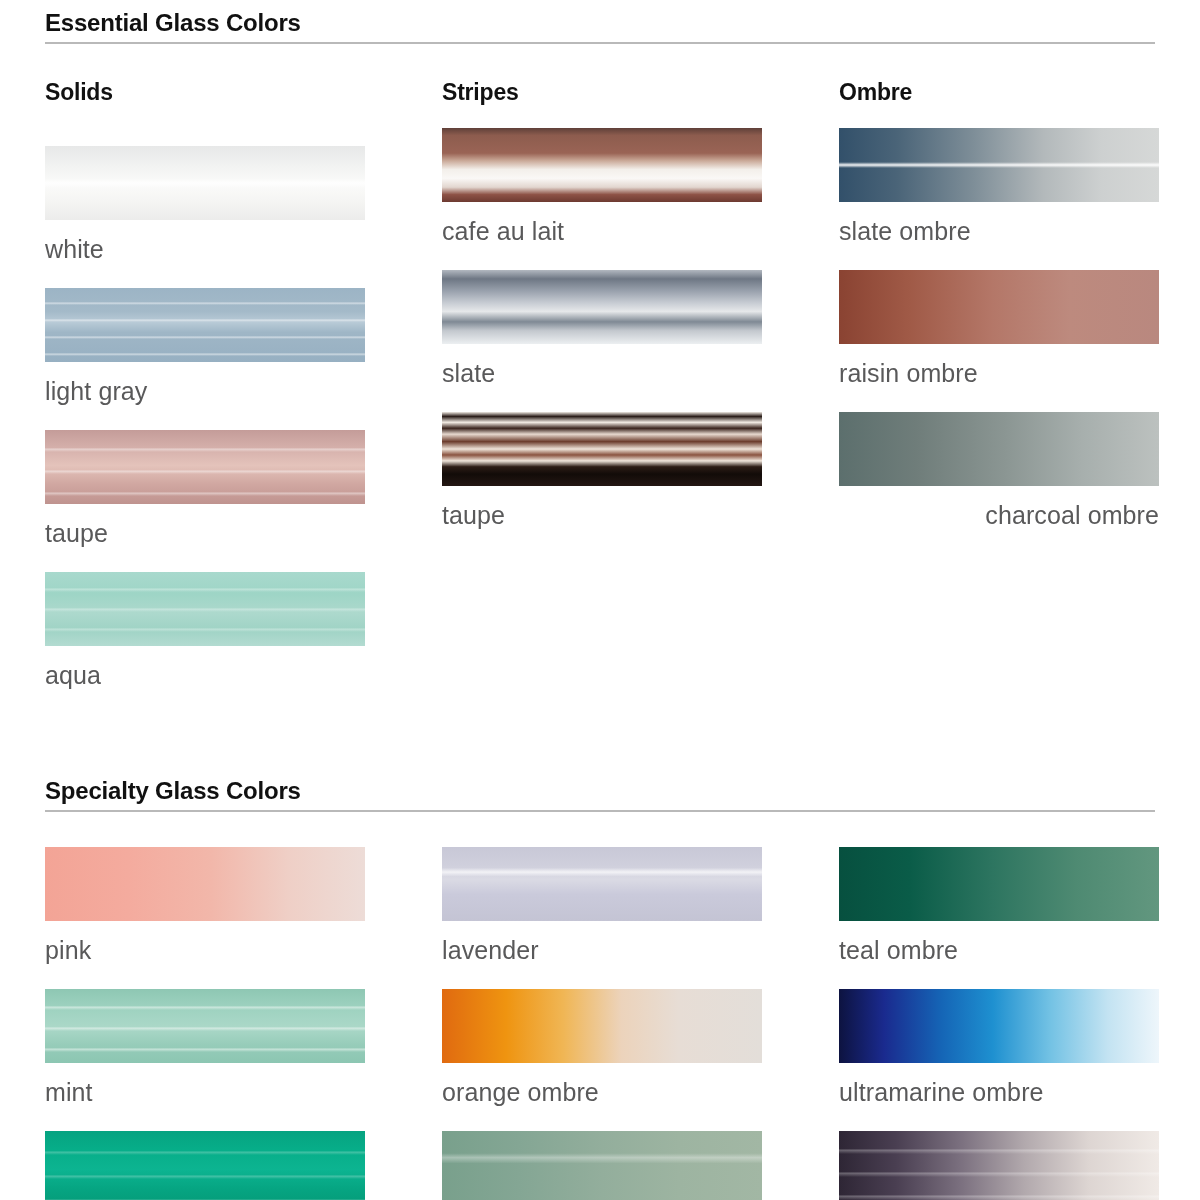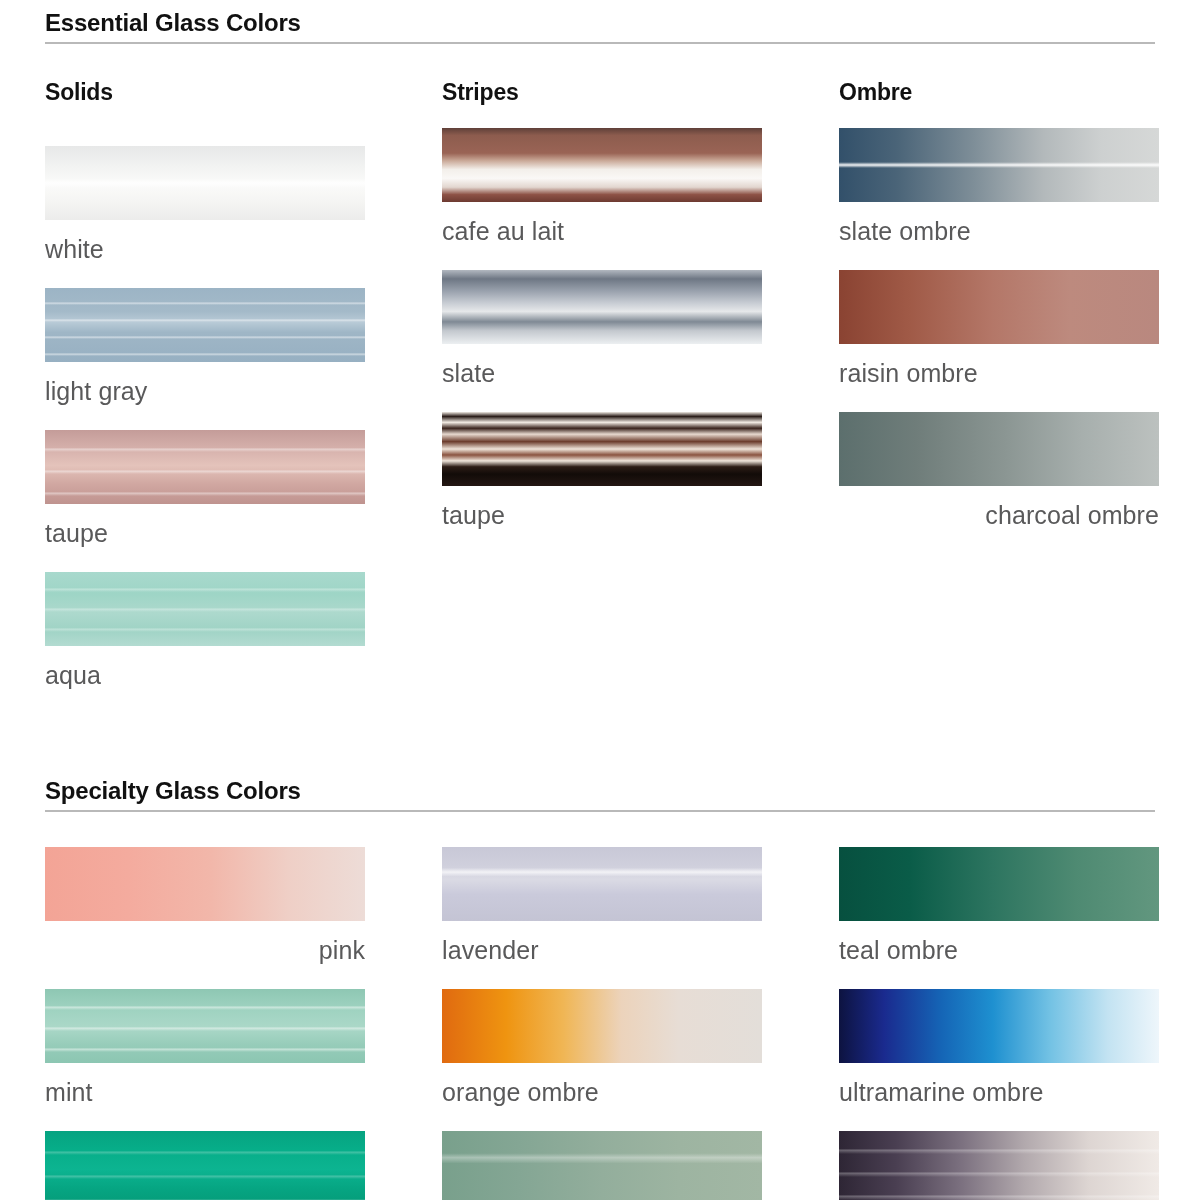--- a/index.html
+++ b/index.html
@@ -168,21 +168,21 @@
           </div>
         </div>
       </div>
       <div class="section" style="padding-top: 62px;">
         <div class="section-header-wrap">
           <div class="section-title">Specialty Glass Colors</div>
           <div class="section-rule"></div>
         </div>
         <div class="columns" style="margin-top: 35px;">
           <div class="column">
-            <div class="swatch-item" style="margin-bottom: 22px; text-align: right;">
+            <div class="swatch-item" style="margin-bottom: 22px;">
               <div class="swatch" style="background: linear-gradient(90deg, rgb(243, 164, 150) 0%, rgb(244, 171, 158) 26%, rgb(242, 183, 170) 52%, rgb(239, 207, 198) 76%, rgb(237, 220, 215) 100%);"></div>
               <div class="swatch-label">pink</div>
             </div>
             <div class="swatch-item" style="margin-bottom: 22px;">
               <div class="swatch" style="background: linear-gradient(rgb(142, 199, 179) 0%, rgb(158, 210, 192) 26%, rgb(171, 216, 200) 52%, rgb(150, 204, 185) 76%, rgb(140, 198, 178) 100%);">
                 <div class="streaks" style="background: repeating-linear-gradient(rgba(255, 255, 255, 0) 0px, rgba(255, 255, 255, 0) 17px, rgba(255, 255, 255, 0.5) 18px, rgba(255, 255, 255, 0) 21px);"></div>
               </div>
               <div class="swatch-label">mint</div>
             </div>
             <div class="swatch-item" style="margin-bottom: 22px;">

